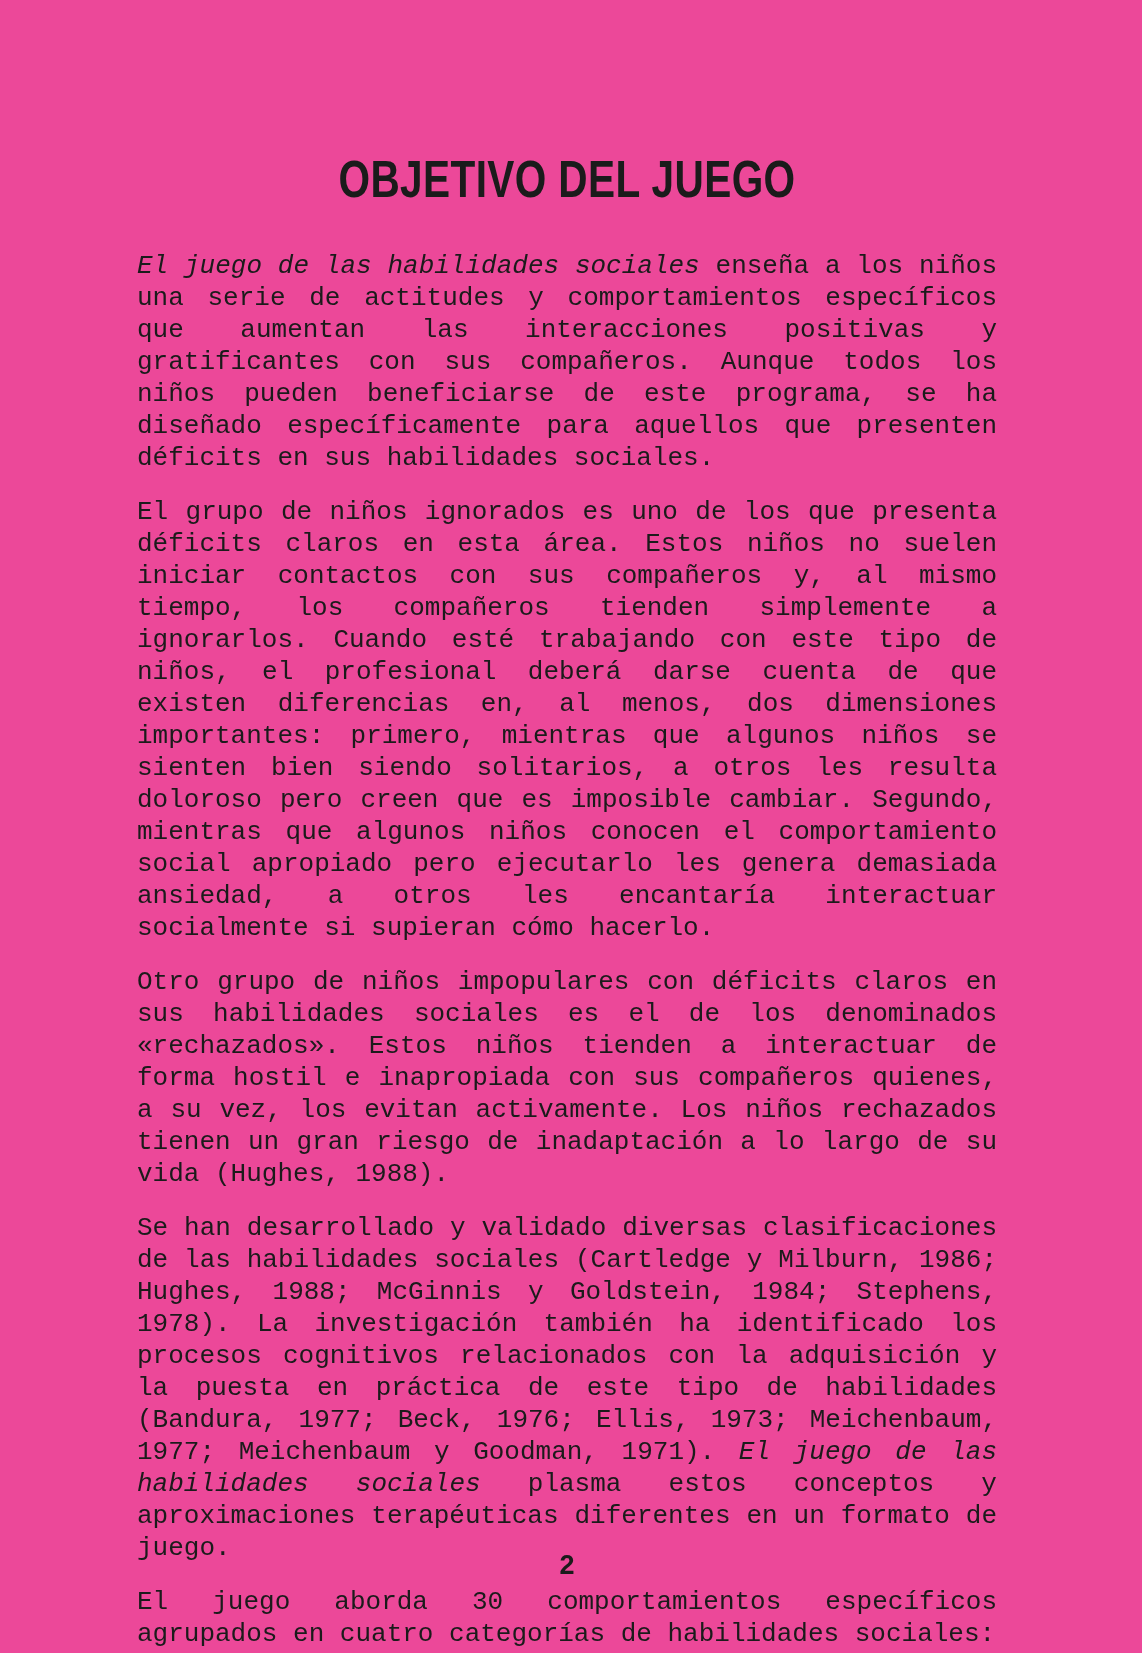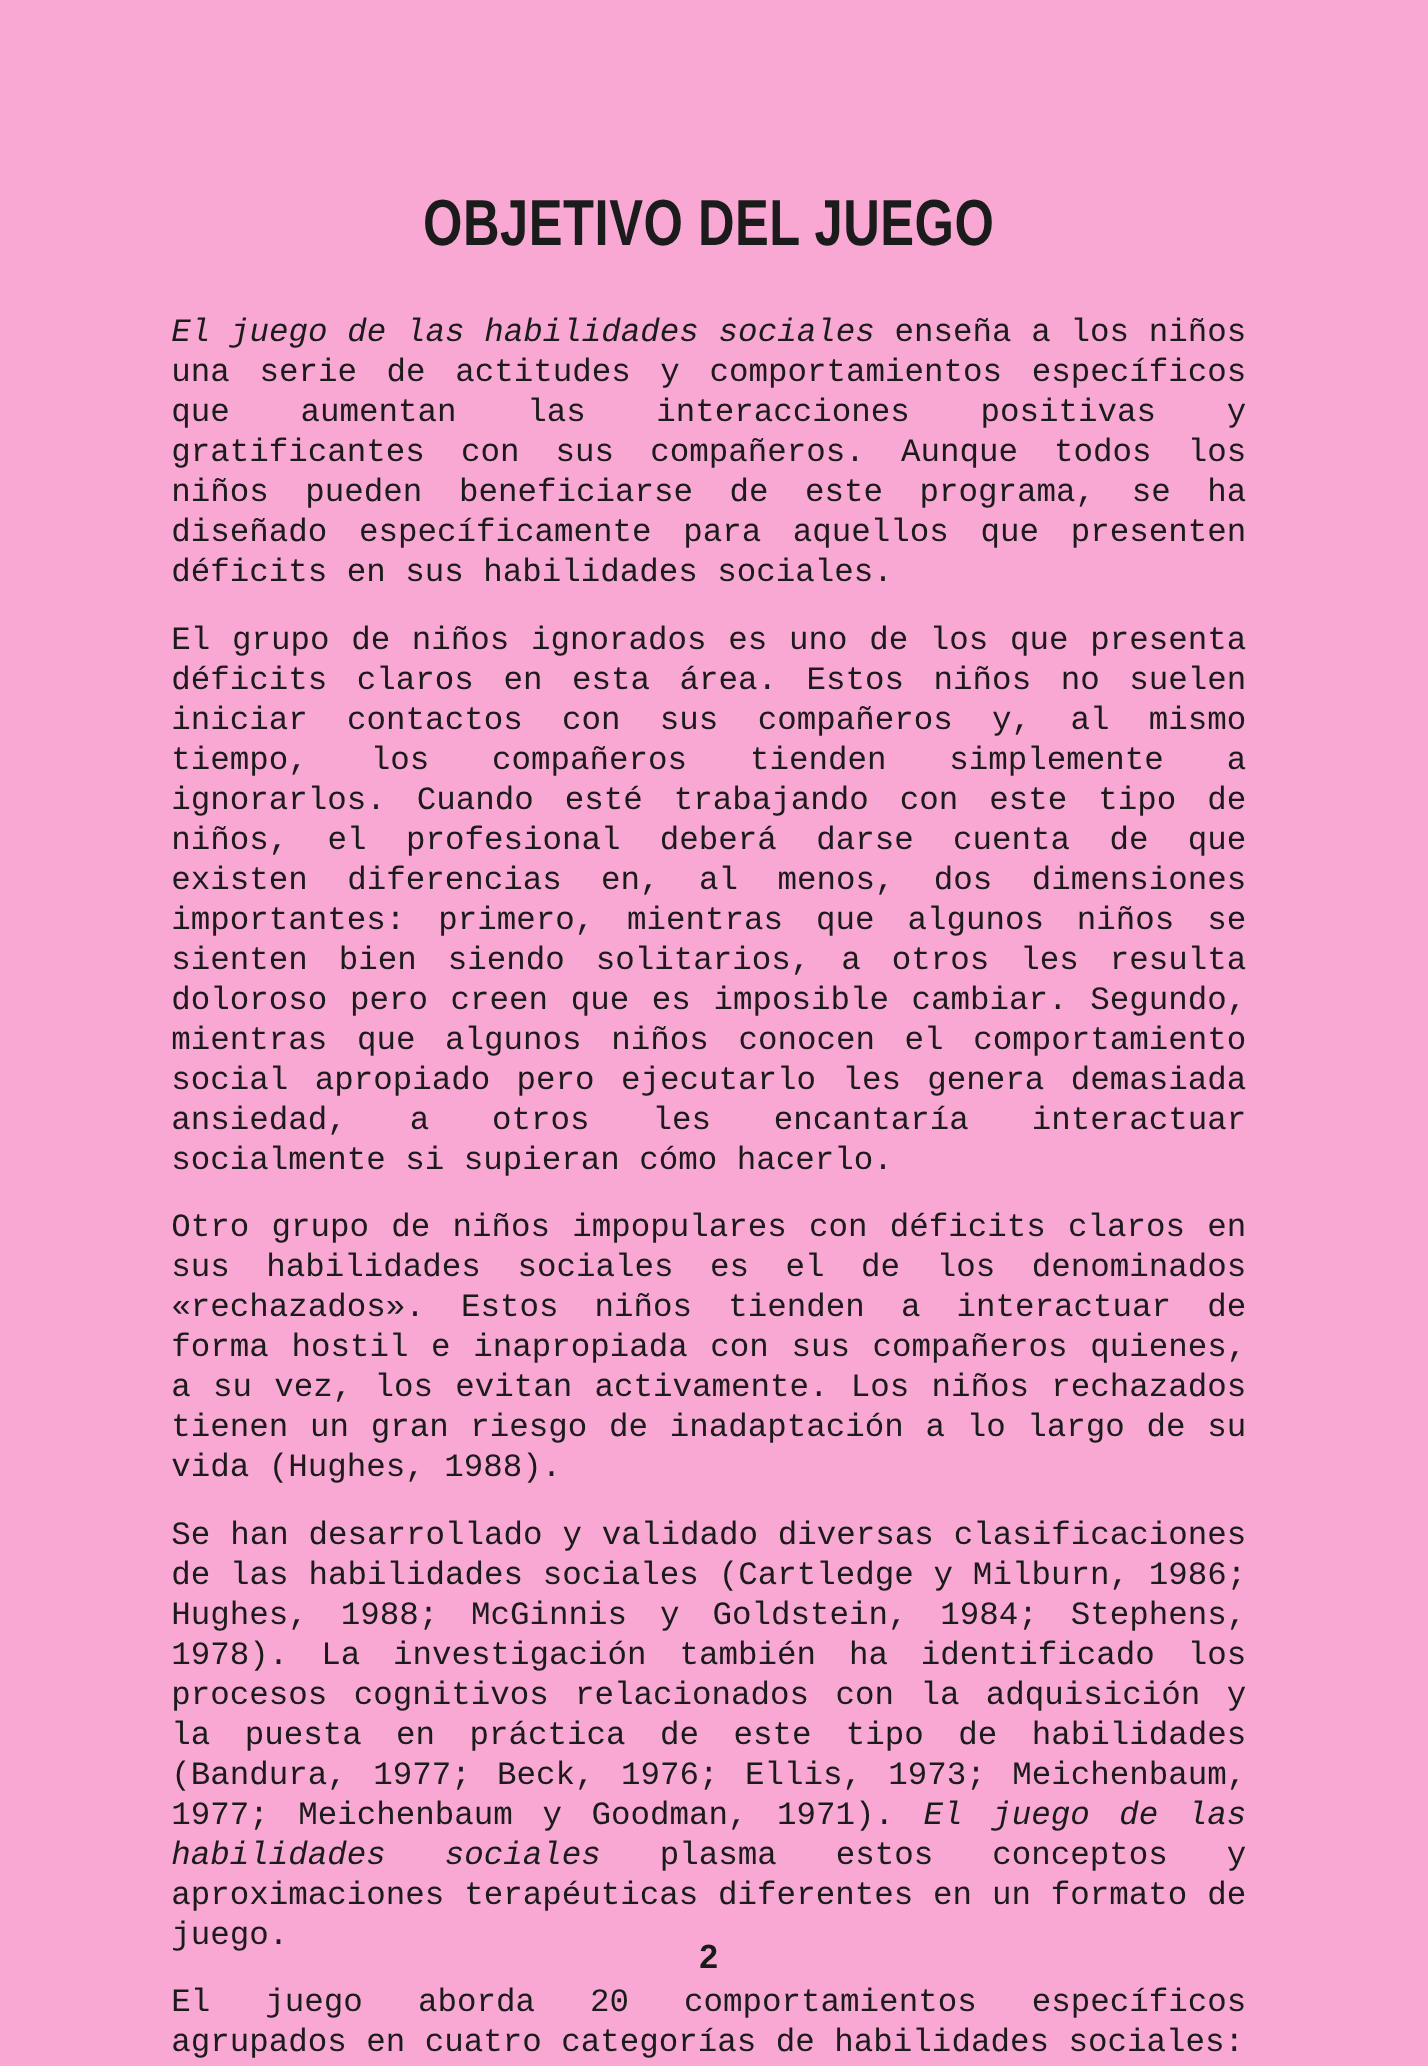--- a/index.html
+++ b/index.html
@@ -5,21 +5,21 @@
   html, body {
     margin: 0;
     padding: 0;
     background: #e8e8e8;
   }
   .page {
     position: relative;
     width: 1142px;
     height: 1653px;
     margin: 0 auto;
-    background: #f9a8d4;
+    background: #ec4899;
     color: #1b1b1b;
     font-family: "Liberation Sans", sans-serif;
     overflow: hidden;
   }
   .content {
     position: absolute;
     left: 137px;
     top: 152px;
     width: 860px;
   }
@@ -64,17 +64,17 @@
 <body>
 
 <div class="page">
   <main class="content">
     <h1 class="title">OBJETIVO DEL JUEGO</h1>
     <section class="body-text" id="body-text">
         <p><em>El juego de las habilidades sociales</em><span> enseña a los niños una serie de actitudes y comportamientos específicos que aumentan las interacciones positivas y gratificantes con sus compañeros. Aunque todos los niños pueden beneficiarse de este programa, se ha diseñado específicamente para aquellos que presenten déficits en sus habilidades sociales.</span></p>
         <p><span>El grupo de niños ignorados es uno de los que presenta déficits claros en esta área. Estos niños no suelen iniciar contactos con sus compañeros y, al mismo tiempo, los compañeros tienden simplemente a ignorarlos. Cuando esté trabajando con este tipo de niños, el profesional deberá darse cuenta de que existen diferencias en, al menos, dos dimensiones importantes: primero, mientras que algunos niños se sienten bien siendo solitarios, a otros les resulta doloroso pero creen que es imposible cambiar. Segundo, mientras que algunos niños conocen el comportamiento social apropiado pero ejecutarlo les genera demasiada ansiedad, a otros les encantaría interactuar socialmente si supieran cómo hacerlo.</span></p>
         <p><span>Otro grupo de niños impopulares con déficits claros en sus habilidades sociales es el de los denominados «rechazados». Estos niños tienden a interactuar de forma hostil e inapropiada con sus compañeros quienes, a su vez, los evitan activamente. Los niños rechazados tienen un gran riesgo de inadaptación a lo largo de su vida (Hughes, 1988).</span></p>
         <p><span>Se han desarrollado y validado diversas clasificaciones de las habilidades sociales (Cartledge y Milburn, 1986; Hughes, 1988; McGinnis y Goldstein, 1984; Stephens, 1978). La investigación también ha identificado los procesos cognitivos relacionados con la adquisición y la puesta en práctica de este tipo de habilidades (Bandura, 1977; Beck, 1976; Ellis, 1973; Meichenbaum, 1977; Meichenbaum y Goodman, 1971). </span><em>El juego de las habilidades sociales</em><span> plasma estos conceptos y aproximaciones terapéuticas diferentes en un formato de juego.</span></p>
-        <p><span>El juego aborda 20 comportamientos específicos agrupados en cuatro categorías de habilidades sociales:</span></p>
+        <p><span>El juego aborda 30 comportamientos específicos agrupados en cuatro categorías de habilidades sociales:</span></p>
       </section>
   </main>
   <footer class="page-number">2</footer>
 </div>
 
 </body></html>

